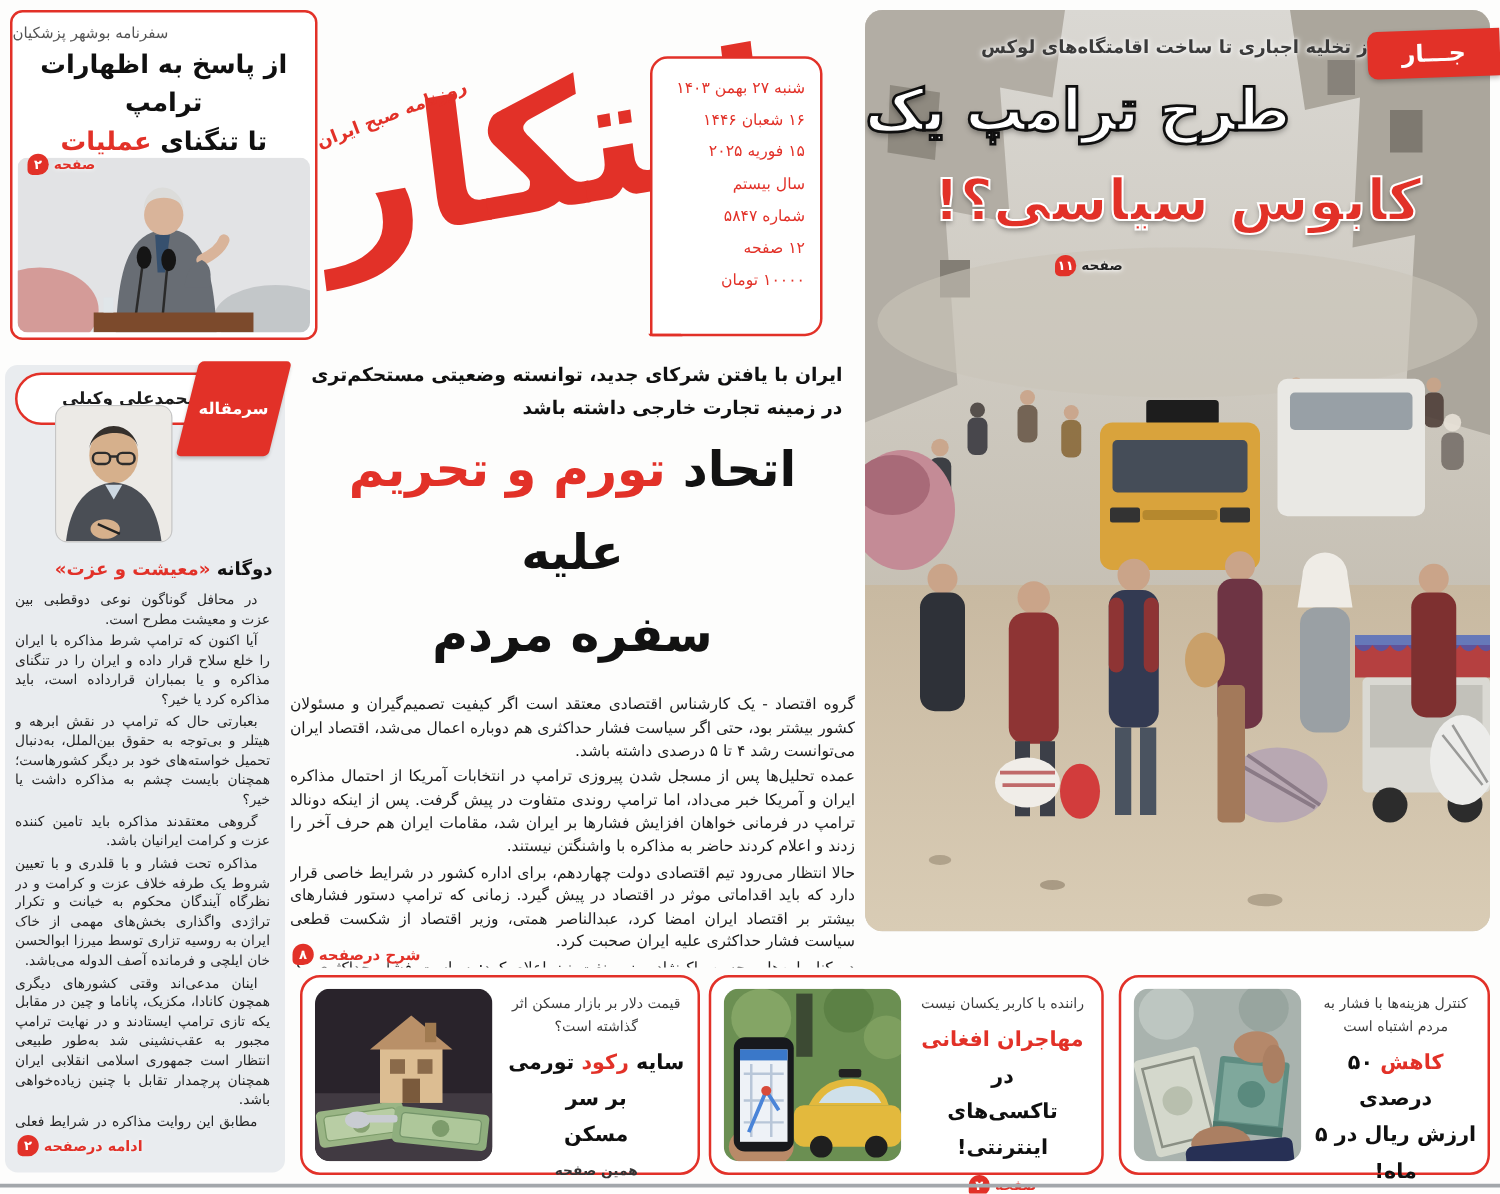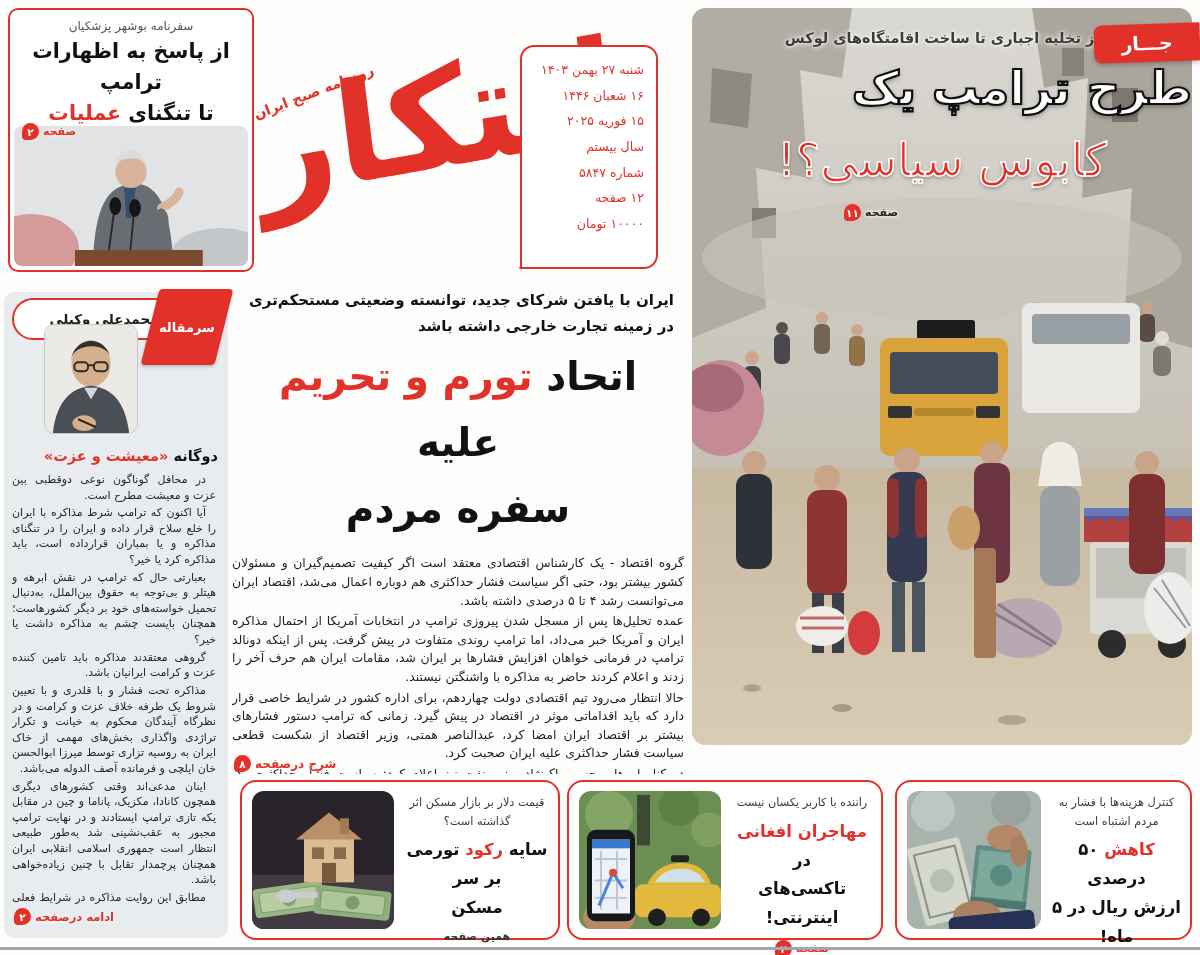--- a/index.html
+++ b/index.html
@@ -7,42 +7,42 @@
     --dark:#1b1b1b;
     --colbg:#e9ecef;
   }
   *{margin:0;padding:0;box-sizing:border-box;}
   html,body{background:#fff;}
   body{width:1200px;height:955px;font-family:"DejaVu Sans",sans-serif;direction:rtl;}
   .page{position:relative;width:1200px;height:955px;background:#fdfdfc;overflow:hidden;}
 
   
   .tl-box{position:absolute;left:8px;top:8px;width:246px;height:264px;border:2px solid var(--red);border-radius:10px;background:#fff;overflow:hidden;}
-  .tl-kicker{margin-top:9px;text-align:center;font-size:12px;color:#555;}
+  .tl-kicker{margin-top:9px;text-align:left;font-size:12px;color:#555;}
   .tl-headline{margin:3px 6px 0;text-align:center;font-size:20.5px;font-weight:bold;line-height:1.5;color:#101010;}
   .red{color:var(--red);}
   .badge-row{position:absolute;left:12px;top:113px;display:flex;align-items:center;gap:4px;z-index:3;direction:rtl;}
   .badge-label{color:var(--red);font-size:11px;font-weight:bold;text-shadow:0 0 4px #fff;}
   .badge-num{width:17px;height:17px;border-radius:50% 50% 50% 4px;background:var(--red);color:#fff;font-size:10.5px;font-weight:bold;display:inline-flex;align-items:center;justify-content:center;}
   .tl-photo{position:absolute;left:4px;right:4px;bottom:4px;height:140px;border-radius:8px;overflow:hidden;}
 
   
   .logo{position:absolute;left:238px;top:16px;width:400px;text-align:center;font-size:138px;font-weight:bold;color:var(--red);transform:rotate(-7deg) skewY(-3deg);line-height:1.5;z-index:2;}
   .tagline{position:absolute;left:250px;top:84px;transform:rotate(-21deg);color:var(--red);font-size:14px;font-weight:bold;z-index:2;}
   .datebox{position:absolute;left:520px;top:45px;width:138px;height:224px;background:#fff;border:2.5px solid var(--red);border-radius:14px 14px 14px 2px;padding:10px 12px;z-index:3;}
   .datebox::after{content:"";position:absolute;left:-2px;bottom:-2px;width:26px;height:26px;border-bottom:2.5px solid var(--red);transform:skewX(35deg);transform-origin:bottom left;}
   .dline{color:var(--red);font-size:12.5px;line-height:2.05;text-align:right;white-space:nowrap;}
   .corner-banner{position:absolute;right:0;top:24px;width:106px;height:38px;background:var(--red);color:#fff;display:flex;align-items:center;justify-content:center;font-size:19px;font-weight:bold;border-radius:8px 0 0 8px;transform:rotate(-2deg);z-index:6;box-shadow:0 2px 4px rgba(0,0,0,.25);}
 
   
   .photo-story{position:absolute;left:692px;top:8px;width:500px;height:737px;border-radius:14px;overflow:hidden;background:#cfc9bd;z-index:1;}
   .photo-story svg{position:absolute;inset:0;}
   .ph-kicker{position:absolute;top:22px;width:100%;text-align:center;font-size:14.5px;font-weight:bold;color:#3b3b3b;text-shadow:0 0 6px #fff,0 0 3px #fff;z-index:2;}
-  .ph-l1{position:absolute;top:46px;width:100%;text-align:right;font-size:46px;font-weight:bold;color:#fff;-webkit-text-stroke:2.2px #0f0f0f;text-shadow:0 2px 5px rgba(0,0,0,.4);z-index:2;line-height:1.5;}
-  .ph-l2{position:absolute;top:118px;width:100%;text-align:center;font-size:46px;font-weight:normal;color:var(--red);-webkit-text-stroke:1.6px #ffffff;text-shadow:0 2px 4px rgba(0,0,0,.35);z-index:2;line-height:1.5;}
+  .ph-l1{position:absolute;top:46px;width:100%;text-align:left;font-size:46px;font-weight:bold;color:#fff;-webkit-text-stroke:2.2px #0f0f0f;text-shadow:0 2px 5px rgba(0,0,0,.4);z-index:2;line-height:1.5;}
+  .ph-l2{position:absolute;top:118px;width:100%;text-align:center;font-size:46px;font-weight:bold;color:var(--red);-webkit-text-stroke:1.6px #ffffff;text-shadow:0 2px 4px rgba(0,0,0,.35);z-index:2;line-height:1.5;}
   .ph-badge{position:absolute;left:152px;top:196px;display:flex;align-items:center;gap:4px;z-index:2;}
   .ph-badge .badge-label{color:#222;text-shadow:0 0 5px #fff,0 0 3px #fff;}
 
   
   .main-story{position:absolute;left:232px;top:287px;width:452px;height:487px;overflow:hidden;}
   .m-lead{text-align:right;font-size:15px;font-weight:bold;line-height:1.75;color:#111;margin:0 10px;}
   .m-headline{text-align:center;font-size:39px;font-weight:bold;line-height:1.7;color:#121212;margin-top:4px;}
   .m-body{margin-top:12px;font-size:12.4px;line-height:1.5;text-align:justify;color:#1d1d1d;}
   .m-body p{margin:0 0 2px;}
   .m-footer{position:absolute;left:2px;bottom:2px;display:flex;align-items:center;gap:4px;}

